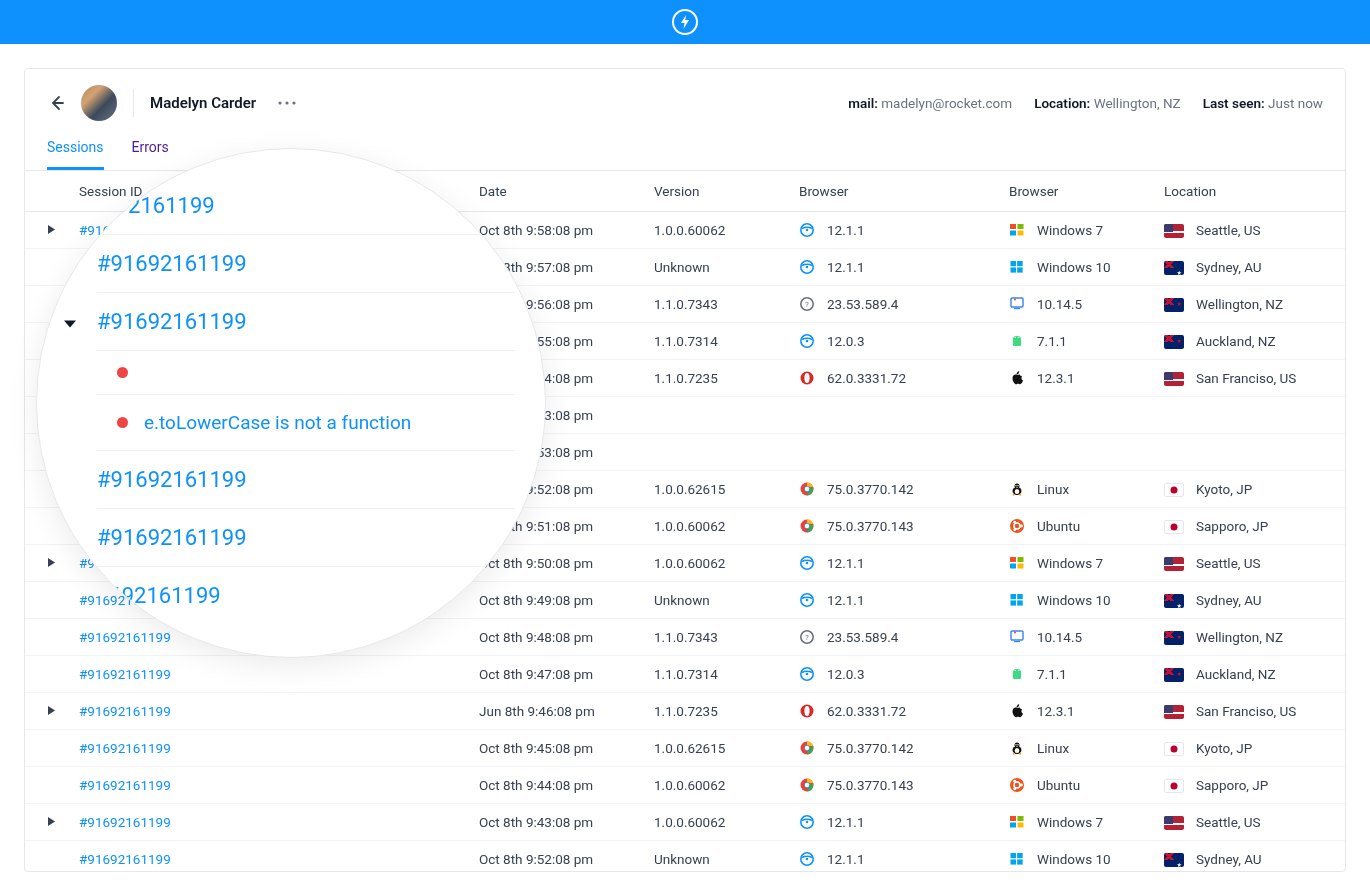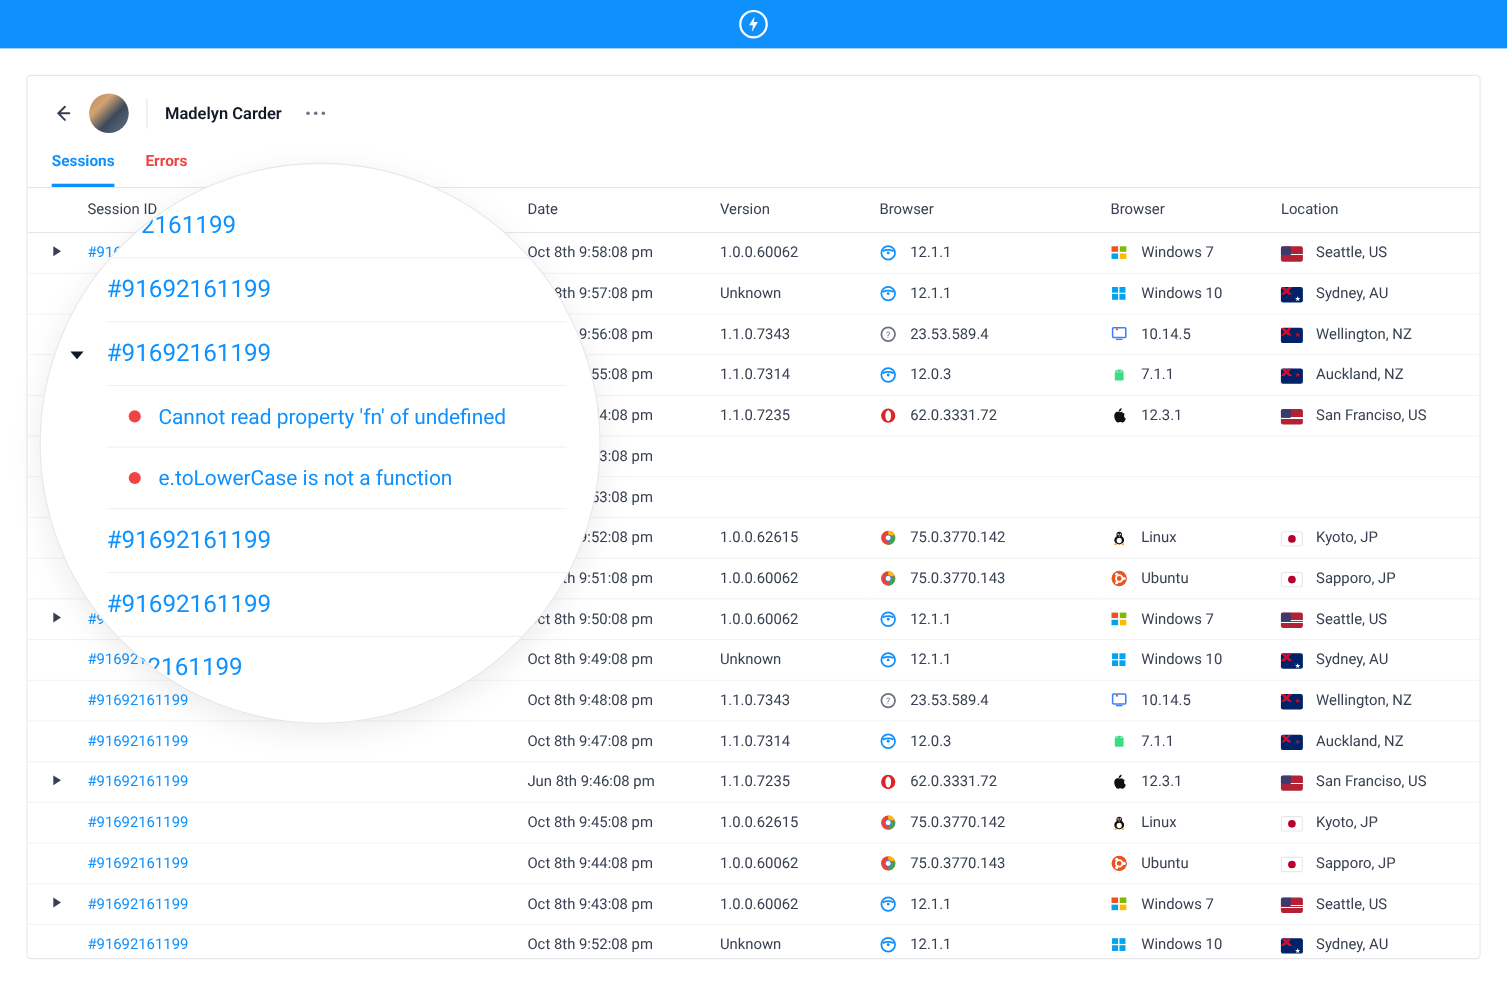--- a/index.html
+++ b/index.html
@@ -12,22 +12,22 @@
 .card-header { display: flex; align-items: center; justify-content: space-between; padding: 16px 22px 0 22px; gap: 16px; }
 .header-left { display: flex; align-items: center; gap: 14px; }
 .back-btn { width: 20px; height: 20px; display: flex; align-items: center; justify-content: center; cursor: pointer; color: #374151; }
 .avatar { width: 36px; height: 36px; border-radius: 50%; background: linear-gradient(135deg, #b58863 0%, #d4a373 30%, #3b4a5c 60%, #6b7280 100%); }
 .avatar-divider { width: 1px; height: 28px; background: #e5e7eb; margin: 0 2px; }
 .user-name { font-weight: 600; font-size: 15px; color: #111827; }
 .more-btn { margin-left: 8px; color: #6b7280; cursor: pointer; display: flex; align-items: center; }
 .header-right { display: flex; align-items: center; gap: 22px; font-size: 13.5px; }
 .meta-item .label { font-weight: 600; color: #111827; }
 .meta-item .value { color: #6b7280; }
-.tabs { display: flex; gap: 28px; padding: 18px 22px 0 22px; border-bottom: 1px solid #e5e7eb; font-weight: bold; }
-.tab { font-size: 14px; padding-bottom: 12px; cursor: pointer; color: #ef4444; border-bottom: 3px solid transparent; }
+.tabs { display: flex; gap: 28px; padding: 18px 22px 0 22px; border-bottom: 1px solid #e5e7eb; }
+.tab { font-size: 14px; padding-bottom: 12px; cursor: pointer; color: #4c1d95; border-bottom: 3px solid transparent; }
 .tab.active { color: #0f91fd; border-bottom-color: #0f91fd; }
 .table-scroll { overflow-y: auto; height: 700px; }
 table { width: 100%; border-collapse: collapse; }
 thead th { text-align: left; font-weight: 400; font-size: 13.5px; color: #374151; padding: 12px 8px; border-bottom: 1px solid #e5e7eb; }
 tbody td { font-size: 13.5px; padding: 10px 8px; border-bottom: 1px solid #f1f3f5; color: #374151; vertical-align: middle; }
 th.col-exp, td.col-exp { width: 46px; padding-left: 22px; }
 th.col-sess, td.col-sess { width: 400px; }
 th.col-date, td.col-date { width: 175px; }
 th.col-ver, td.col-ver { width: 145px; }
 th.col-brow, td.col-brow { width: 210px; }
@@ -150,20 +150,25 @@
         <div class="avatar-divider"></div>
         <div class="user-name">Madelyn Carder</div>
         <div class="more-btn">
           <svg width="18" height="4" viewBox="0 0 18 4">
               <circle cx="2" cy="2" r="1.6" fill="currentColor"></circle>
               <circle cx="9" cy="2" r="1.6" fill="currentColor"></circle>
               <circle cx="16" cy="2" r="1.6" fill="currentColor"></circle>
             </svg>
         </div>
       </div>
+      <div class="header-right">
+        <div class="meta-item"><span class="label">mail:</span> <span class="value">madelyn@rocket.com</span></div>
+        <div class="meta-item"><span class="label">Location:</span> <span class="value">Wellington, NZ</span></div>
+        <div class="meta-item"><span class="label">Last seen:</span> <span class="value">Just now</span></div>
+      </div>
     </div>
 
     <div class="tabs">
       <div class="tab active">Sessions</div>
       <div class="tab">Errors</div>
     </div>
 
     <div class="table-scroll">
     <table>
       <thead>
@@ -759,21 +764,20 @@
     <div class="zoom-top-partial">1692161199</div>
     <div class="zoom-row">#91692161199</div>
     <div class="zoom-row with-exp">
       <span class="zoom-exp"><svg width="14" height="10" viewBox="0 0 14 10">
             <path d="M1 1 L7 8 L13 1 Z" fill="currentColor"></path>
           </svg></span>
       <span>#91692161199</span>
     </div>
     <div class="zoom-error">
         <span class="dot-red"></span>
-        <span>Cannot read property 'fn' of undefined</span>
       </div>
     <div class="zoom-error">
         <span class="dot-red"></span>
         <span>e.toLowerCase is not a function</span>
       </div>
     <div class="zoom-row">#91692161199</div>
     <div class="zoom-row">#91692161199</div>
     <div class="zoom-row" style="border-bottom:none">1692161199</div>
   </div>
 </div>

